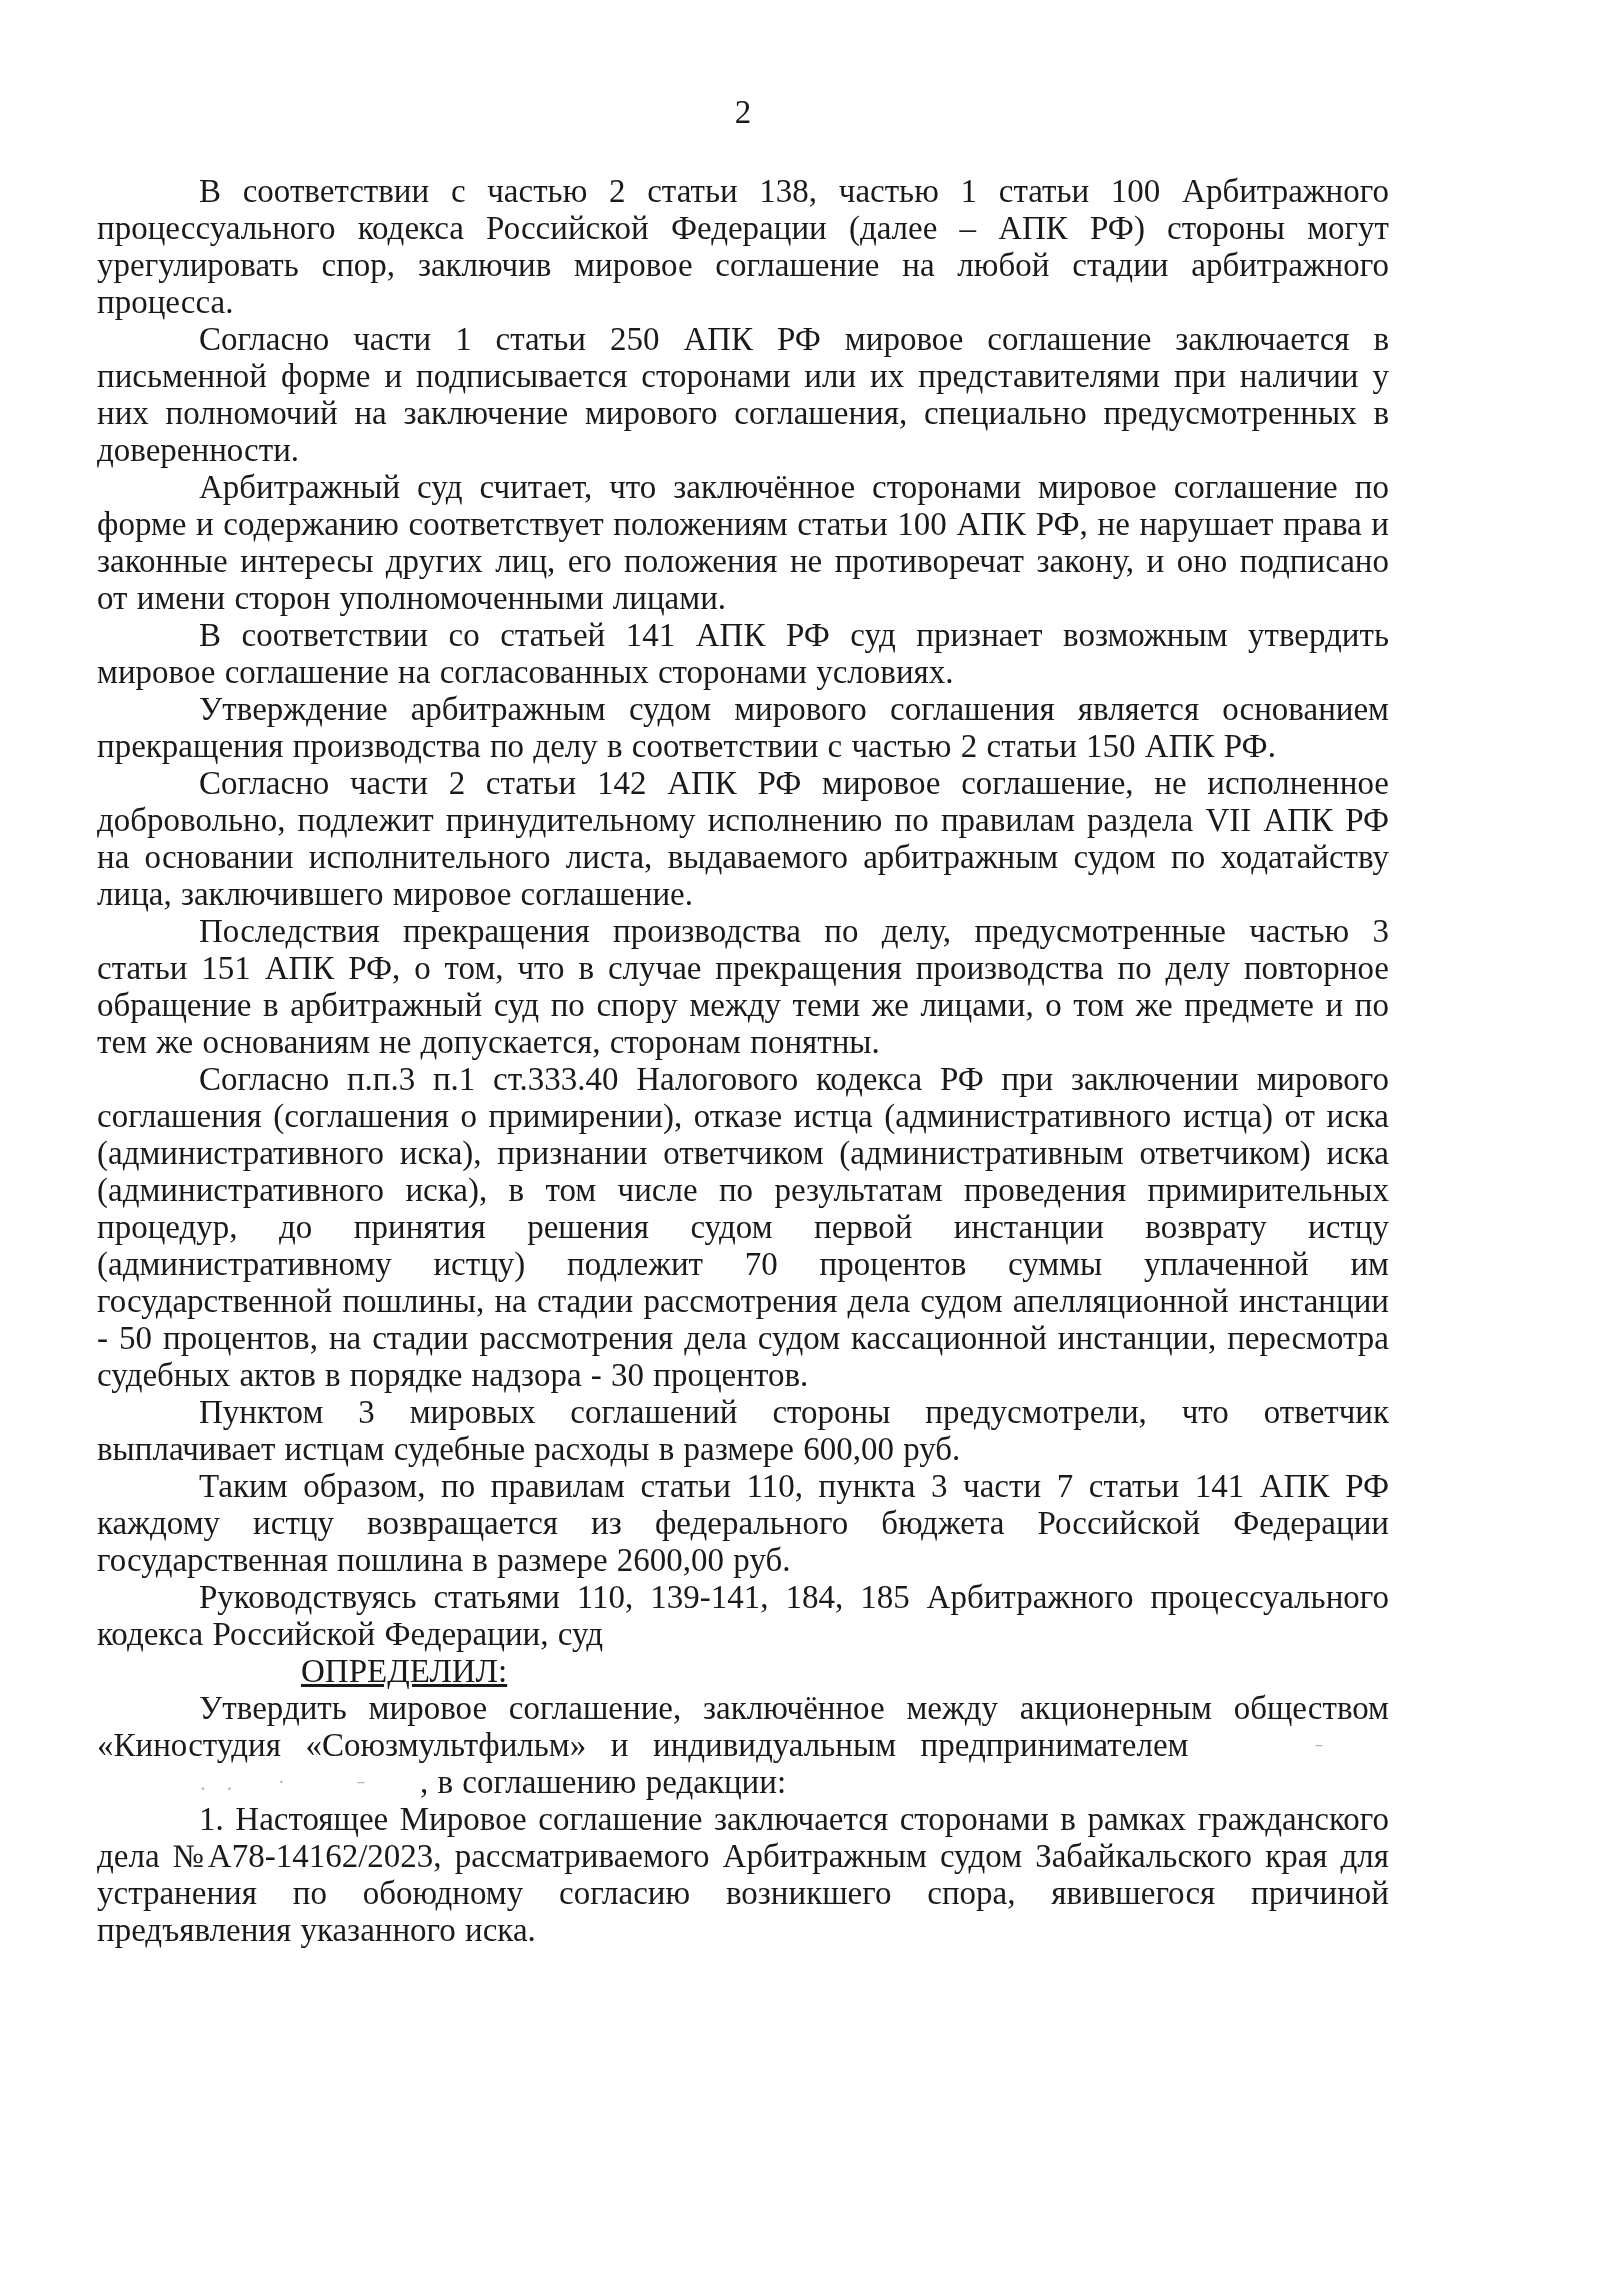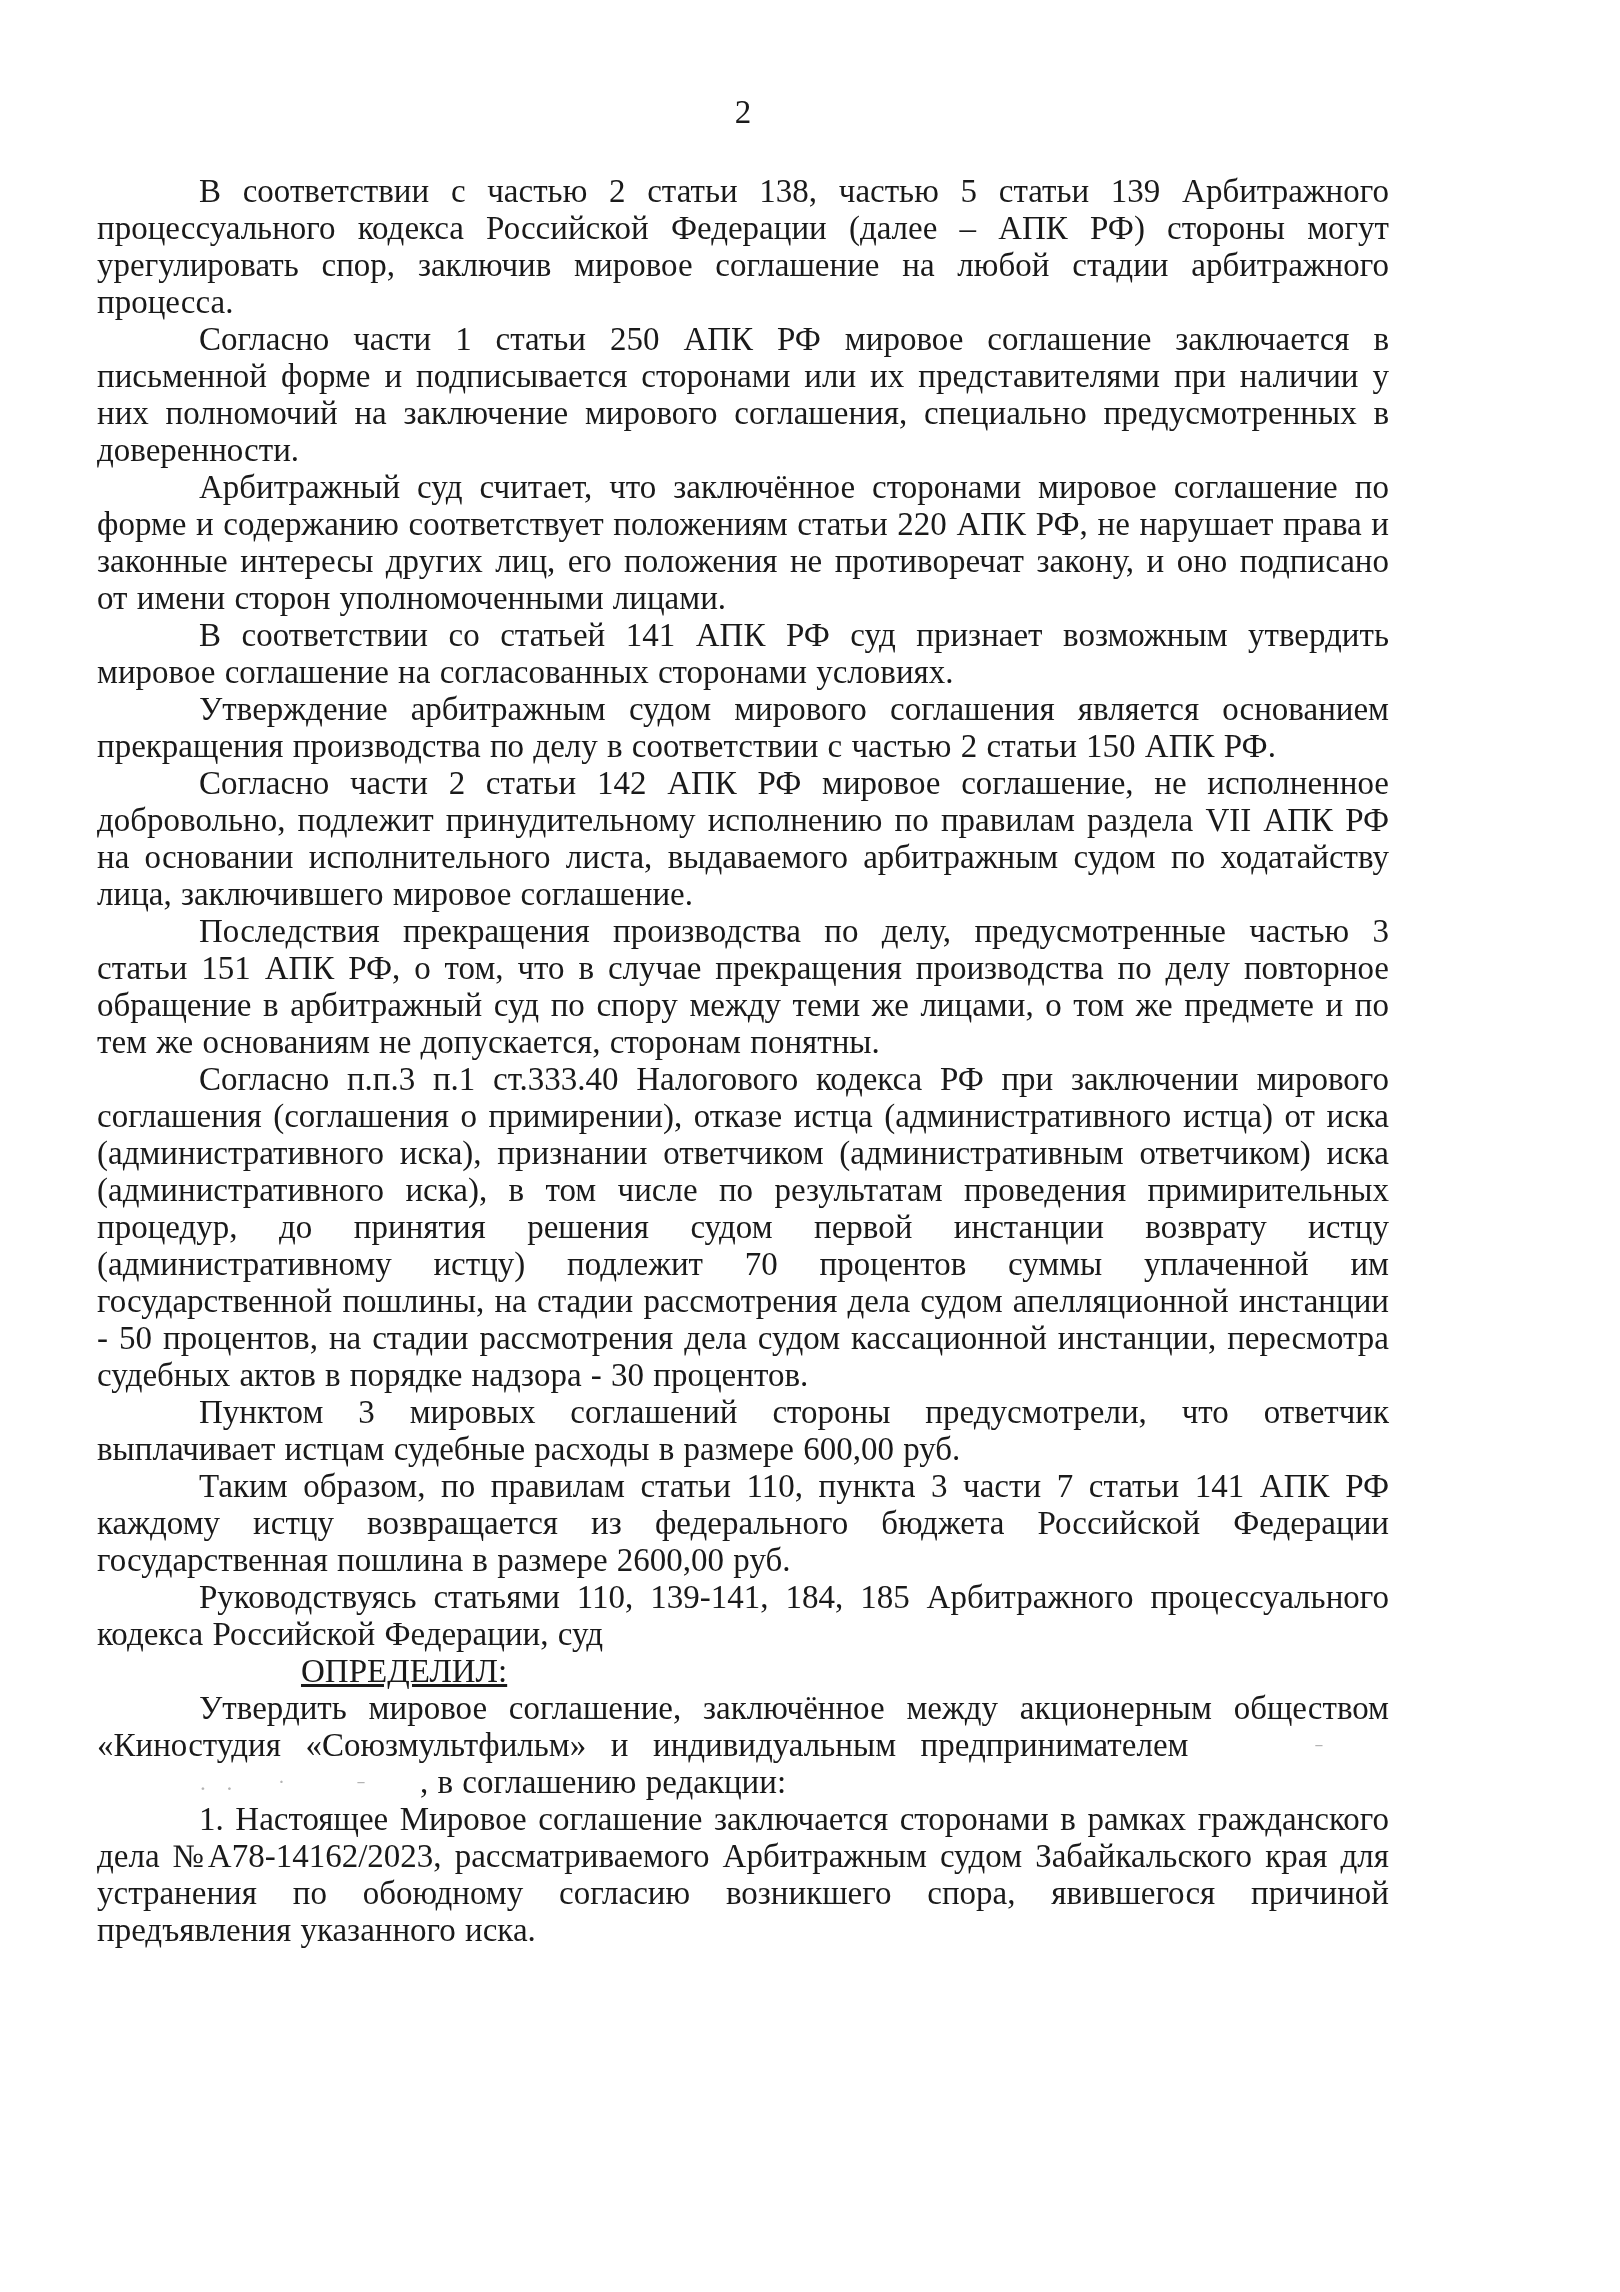--- a/index.html
+++ b/index.html
@@ -62,23 +62,23 @@
 </style>
 </head>
 <body>
 
 <div class="page">
 
   <div class="page-number">2</div>
 
   <div class="doc">
 
-    <p>В соответствии с частью 2 статьи 138, частью 5 статьи 139 Арбитражного процессуального кодекса Российской Федерации (далее – АПК РФ) стороны могут урегулировать спор, заключив мировое соглашение на любой стадии арбитражного процесса.</p>
+    <p>В соответствии с частью 2 статьи 138, частью 1 статьи 100 Арбитражного процессуального кодекса Российской Федерации (далее – АПК РФ) стороны могут урегулировать спор, заключив мировое соглашение на любой стадии арбитражного процесса.</p>
     <p>Согласно части 1 статьи 250 АПК РФ мировое соглашение заключается в письменной форме и подписывается сторонами или их представителями при наличии у них полномочий на заключение мирового соглашения, специально предусмотренных в доверенности.</p>
-    <p>Арбитражный суд считает, что заключённое сторонами мировое соглашение по форме и содержанию соответствует положениям статьи 220 АПК РФ, не нарушает права и законные интересы других лиц, его положения не противоречат закону, и оно подписано от имени сторон уполномоченными лицами.</p>
+    <p>Арбитражный суд считает, что заключённое сторонами мировое соглашение по форме и содержанию соответствует положениям статьи 100 АПК РФ, не нарушает права и законные интересы других лиц, его положения не противоречат закону, и оно подписано от имени сторон уполномоченными лицами.</p>
     <p>В соответствии со статьей 141 АПК РФ суд признает возможным утвердить мировое соглашение на согласованных сторонами условиях.</p>
     <p>Утверждение арбитражным судом мирового соглашения является основанием прекращения производства по делу в соответствии с частью 2 статьи 150 АПК РФ.</p>
     <p>Согласно части 2 статьи 142 АПК РФ мировое соглашение, не исполненное добровольно, подлежит принудительному исполнению по правилам раздела VII АПК РФ на основании исполнительного листа, выдаваемого арбитражным судом по ходатайству лица, заключившего мировое соглашение.</p>
     <p>Последствия прекращения производства по делу, предусмотренные частью 3 статьи 151 АПК РФ, о том, что в случае прекращения производства по делу повторное обращение в арбитражный суд по спору между теми же лицами, о том же предмете и по тем же основаниям не допускается, сторонам понятны.</p>
     <p>Согласно п.п.3 п.1 ст.333.40 Налогового кодекса РФ при заключении мирового соглашения (соглашения о примирении), отказе истца (административного истца) от иска (административного иска), признании ответчиком (административным ответчиком) иска (административного иска), в том числе по результатам проведения примирительных процедур, до принятия решения судом первой инстанции возврату истцу (административному истцу) подлежит 70 процентов суммы уплаченной им государственной пошлины, на стадии рассмотрения дела судом апелляционной инстанции - 50 процентов, на стадии рассмотрения дела судом кассационной инстанции, пересмотра судебных актов в порядке надзора - 30 процентов.</p>
     <p>Пунктом 3 мировых соглашений стороны предусмотрели, что ответчик выплачивает истцам судебные расходы в размере 600,00 руб.</p>
     <p>Таким образом, по правилам статьи 110, пункта 3 части 7 статьи 141 АПК РФ каждому истцу возвращается из федерального бюджета Российской Федерации государственная пошлина в размере 2600,00 руб.</p>
     <p>Руководствуясь статьями 110, 139-141, 184, 185 Арбитражного процессуального кодекса Российской Федерации, суд</p>
 
     <p class="ruling-heading"><span class="ruling-heading-inner">ОПРЕДЕЛИЛ:</span></p>

